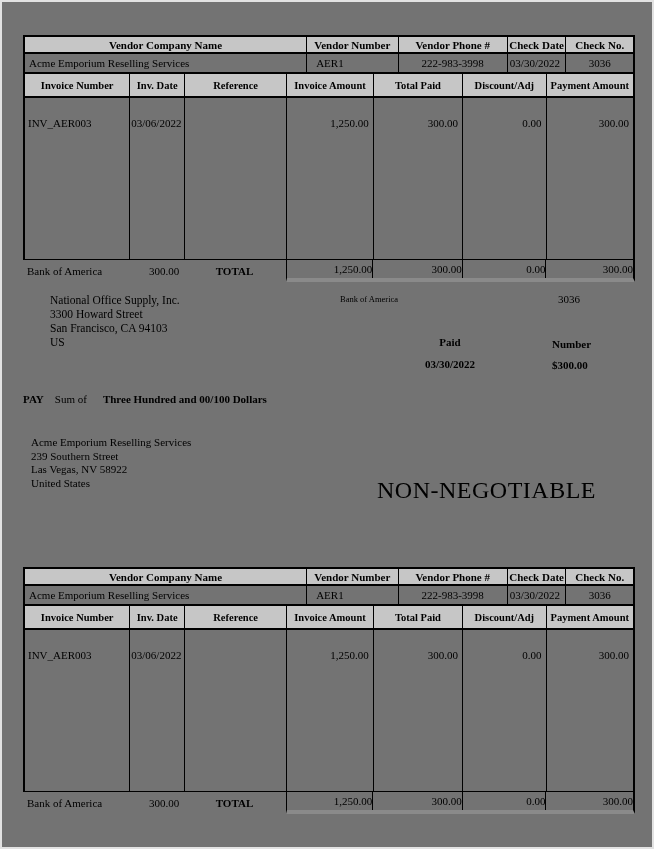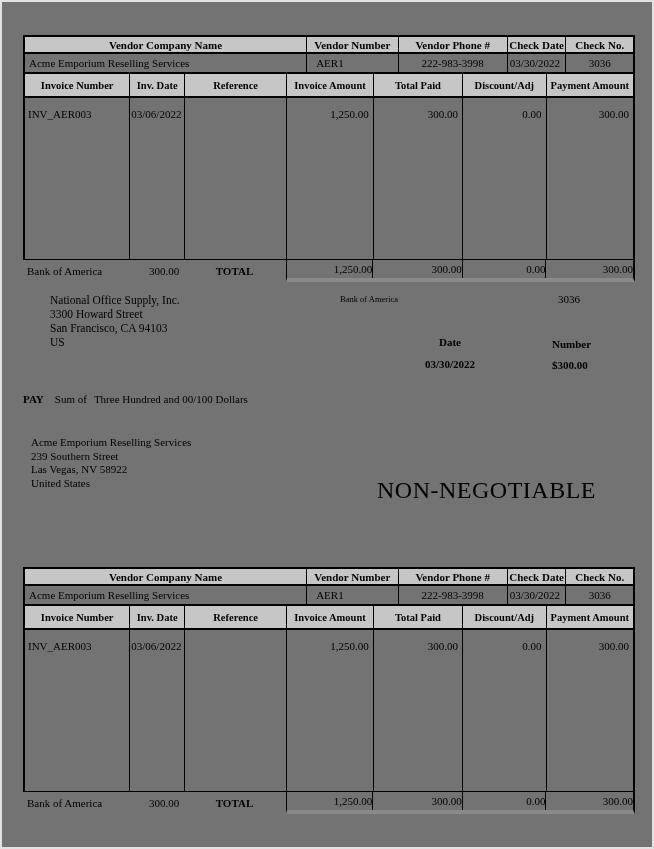--- a/index.html
+++ b/index.html
@@ -37,21 +37,21 @@
 
   .ihead {
     height:26px; background:#c6c6c6; border:2px solid #000;
     font-weight:bold; font-size:10.5px;
   }
 
   .ibody {
     height:162px; border-left:2px solid #000; border-right:2px solid #000;
     border-bottom:1px solid #000; font-size:11px;
   }
-  .ibody > div { border-right:1px solid #000; padding-top:10px; }
+  .ibody > div { border-right:1px solid #000; padding-top:19px; }
   .ibody > div:last-child { border-right:none; }
 
   .trow { height:22px; font-size:11px; }
   .trow .plain { display:flex; align-items:center; }
   .tamounts {
     display:flex; box-sizing:border-box;
     border-left:1px solid #000; border-right:2px solid #000;
     border-bottom:4px solid #8a8a8a;
   }
   .tamounts > div { box-sizing:border-box; display:flex; align-items:center;
@@ -76,21 +76,21 @@
   .bank-name   { left:338px; top:292px; font-size:8.5px; }
   .check-no-mid{ left:556px; top:291px; font-size:11px; }
   .date-label  { left:418px; top:334px; width:60px; text-align:center; font-weight:bold; font-size:11px; }
   .amount-label{ left:550px; top:336px; font-weight:bold; font-size:11px; }
   .date-value  { left:418px; top:356px; width:60px; text-align:center; font-weight:bold; font-size:11px; }
   .amount-value{ left:550px; top:357px; font-weight:bold; font-size:11px; }
 
   .pay-line { left:21px; top:391px; font-size:11px; }
   .pay-line .pay { font-weight:bold; }
   .pay-line .sumof { margin-left:11px; }
-  .pay-line .words { margin-left:7px; }
+  .pay-line .words { margin-left:16px;font-weight:bold; }
 
   .order-block { left:21px; top:434px; display:flex; font-size:11px; line-height:13.5px; }
   .order-labels { width:44px; text-align:right; font-weight:bold; }
   .order-payee { margin-left:8px; }
 
   .non-negotiable {
     left:375px; top:475px; font-size:24px; font-weight:normal; letter-spacing:0.5px;
   }
 </style>
 </head>
@@ -147,21 +147,21 @@
   <div class="abs payer-block">
     <div>National Office Supply, Inc.</div>
     <div>3300 Howard Street</div>
     <div>San Francisco, CA 94103</div>
     <div>US</div>
   </div>
 
   <div class="abs bank-name">Bank of America</div>
   <div class="abs check-no-mid">3036</div>
 
-  <div class="abs date-label">Date</div>
+  <div class="abs date-label">Paid</div>
   <div class="abs amount-label">Number</div>
   <div class="abs date-value">03/30/2022</div>
   <div class="abs amount-value">$300.00</div>
 
   <div class="abs pay-line">
     <span class="pay">PAY</span><span class="sumof">Sum of</span><span class="words">Three Hundred and 00/100 Dollars</span>
   </div>
 
   <div class="abs order-block">
     <div class="order-payee">

